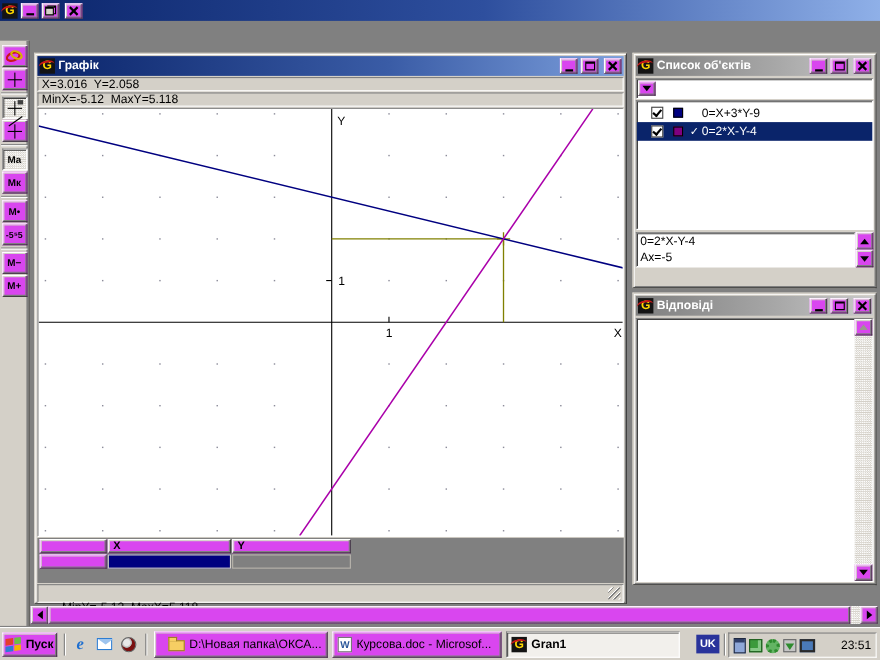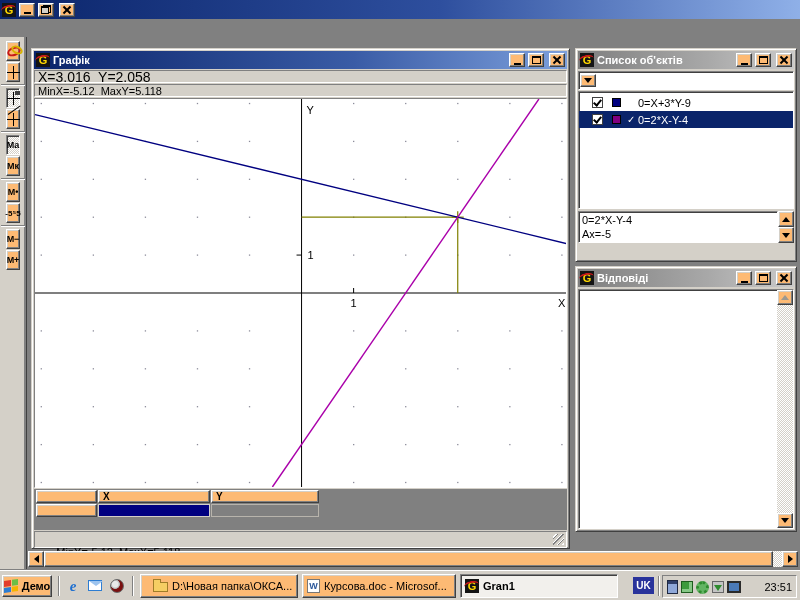--- a/index.html
+++ b/index.html
@@ -2,21 +2,21 @@
 <html><head>
 <meta charset="utf-8">
 <style>
   *{margin:0;padding:0;box-sizing:border-box;}
   html,body{width:800px;height:600px;overflow:hidden;}
   #screen{position:relative;width:800px;height:600px;background:#808080;
           font-family:"Liberation Sans",sans-serif;font-size:11px;color:#000;}
   .abs{position:absolute;}
   .pre{white-space:pre;}
   
-  .btn{background:#fdba74;border:1px solid;border-color:#FFFFFF #404040 #404040 #FFFFFF;
+  .btn{background:#d946ef;border:1px solid;border-color:#FFFFFF #404040 #404040 #FFFFFF;
        box-shadow:inset -1px -1px 0 #808080, inset 1px 1px 0 #D4D0C8;}
   .pressed{border-color:#808080 #FFFFFF #FFFFFF #808080;box-shadow:inset 1px 1px 0 #404040;}
   .winframe{background:#D4D0C8;border:1px solid;border-color:#D4D0C8 #404040 #404040 #D4D0C8;
        box-shadow:inset 1px 1px 0 #FFFFFF, inset -1px -1px 0 #808080;padding:2px;}
   .sunken{border:1px solid;border-color:#808080 #FFFFFF #FFFFFF #808080;box-shadow:inset 1px 1px 0 #404040;background:#fff;}
   .sunken-flat{border:1px solid;border-color:#808080 #FFFFFF #FFFFFF #808080;background:#D4D0C8;}
   .checker{background-color:#fff;background-image:conic-gradient(#FFFFFF 25%,#D4D0C8 25% 50%,#FFFFFF 50% 75%,#D4D0C8 75%);background-size:2px 2px;}
   
   .titlebar{height:18px;display:flex;align-items:center;gap:3px;padding:0 2px;overflow:hidden;}
   .tb-active{background:linear-gradient(90deg,#0A246A 0%,#3A5CA6 60%,#7C9FDC 100%);}
@@ -33,21 +33,21 @@
   .g-close{position:relative;width:8px;height:8px;}
   .g-close::before,.g-close::after{content:"";position:absolute;left:3px;top:-1px;width:2px;height:10px;background:#000;}
   .g-close::before{transform:rotate(45deg);} .g-close::after{transform:rotate(-45deg);}
   
   .gicon{width:14px;height:14px;background:#141414;color:#FFD800;font:bold 11px/14px "Liberation Sans",sans-serif;
          text-align:center;position:relative;flex:none;}
   .gicon::after{content:"";position:absolute;left:-1px;top:2px;width:15px;height:7px;border-top:2px solid #C81818;border-radius:50%;transform:rotate(-12deg);}
   
   .menu-item{display:inline-block;padding:2px 9px;}
   
-  .tbtn{width:14px;height:20px;margin:1px auto;display:flex;align-items:center;justify-content:center;font-size:9px;font-weight:bold;}
+  .tbtn{width:23px;height:20px;margin:1px auto;display:flex;align-items:center;justify-content:center;font-size:9px;font-weight:bold;}
   .tsep{height:2px;margin:2px 1px;border-top:1px solid #808080;border-bottom:1px solid #fff;}
   .ic-plus{position:relative;width:13px;height:13px;}
   .ic-plus::before{content:"";position:absolute;left:0;top:6px;width:13px;height:1px;background:#000;}
   .ic-plus::after{content:"";position:absolute;left:6px;top:0;width:1px;height:13px;background:#000;}
   .ic-flag{position:absolute;right:-1px;top:-1px;width:5px;height:4px;background:#404040;}
   .ic-diag{position:absolute;left:1px;top:1px;width:15px;height:1px;background:#000;transform:rotate(-35deg);transform-origin:left;}
   .ic-curves{position:relative;width:17px;height:13px;}
   .e1{position:absolute;left:0;top:2px;width:14px;height:9px;border:2px solid #C81818;border-radius:50%;transform:rotate(-20deg);}
   .e2{position:absolute;left:4px;top:1px;width:12px;height:8px;border:2px solid #D8B400;border-radius:50%;transform:rotate(25deg);}
   
@@ -155,21 +155,21 @@
       <span class="cap-btn btn">
           <span class="g-min"></span>
         </span>
       <span class="cap-btn btn">
           <span class="g-max"></span>
         </span>
       <span class="cap-btn btn cap-gap">
           <span class="g-close"></span>
         </span>
     </div>
-    <div class="sunken-flat pre" style="height:13px;margin-top:1px;padding:1px 8px 0 3px;font-size:14px;line-height:11px;">X=3.016  Y=2.058</div>
+    <div class="sunken-flat pre" style="height:13px;margin-top:1px;padding:1px 8px 0 3px;font-size:11px;line-height:11px;">X=3.016  Y=2.058</div>
     <div class="sunken-flat pre" style="height:13px;margin-top:1px;padding:1px 0 0 3px;font-size:11px;line-height:11px;">MinX=-5.12  MaxY=5.118</div>
     <div style="height:390px;margin-top:1px;border:1px solid;border-color:#808080 #FFFFFF #FFFFFF #808080;background:#fff;overflow:hidden;">
       <svg id="graph-svg" width="533" height="388" viewBox="0 0 531 392" preserveAspectRatio="none">
           <rect x="5.623871849970704" y="386.80535260793124" width="1.3" height="1.3" fill="#8c8c9a"></rect>
           <rect x="5.623871849970704" y="348.5166243406916" width="1.3" height="1.3" fill="#8c8c9a"></rect>
           <rect x="5.623871849970704" y="310.22789607345186" width="1.3" height="1.3" fill="#8c8c9a"></rect>
           <rect x="5.623871849970704" y="271.9391678062122" width="1.3" height="1.3" fill="#8c8c9a"></rect>
           <rect x="5.623871849970704" y="233.6504395389725" width="1.3" height="1.3" fill="#8c8c9a"></rect>
           <rect x="5.623871849970704" y="157.0729830044931" width="1.3" height="1.3" fill="#8c8c9a"></rect>
           <rect x="5.623871849970704" y="118.78425473725339" width="1.3" height="1.3" fill="#8c8c9a"></rect>
@@ -382,21 +382,21 @@
   </div>
 
   <div class="abs" style="left:0;top:570px;width:800px;height:30px;background:#D4D0C8;border-top:1px solid #fff;box-shadow:0 -1px 0 #808080;">
     <div class="abs btn" style="left:2px;top:4px;width:50px;height:22px;display:flex;align-items:center;justify-content:center;font-weight:bold;">
       <span class="ic-flagwin">
         <span style="background:#E33E2B;"></span>
           <span style="background:#6DBE45;"></span>
         <span style="background:#2D7DD2;"></span>
           <span style="background:#F4B400;"></span>
       </span>
-      <span>Демо</span>
+      <span>Пуск</span>
     </div>
     <div class="abs" style="left:58px;top:5px;width:2px;height:20px;border-left:1px solid #808080;border-right:1px solid #fff;"></div>
     <div class="abs" style="left:64px;top:6px;width:18px;height:18px;display:flex;align-items:center;justify-content:center;">
         <span class="ie-e">e</span>
       </div>
     <div class="abs" style="left:86px;top:6px;width:18px;height:18px;display:flex;align-items:flex-start;justify-content:center;">
         <span class="ic-oe"></span>
       </div>
     <div class="abs" style="left:108px;top:6px;width:18px;height:18px;display:flex;align-items:center;justify-content:center;">
         <span class="ic-red"></span>

